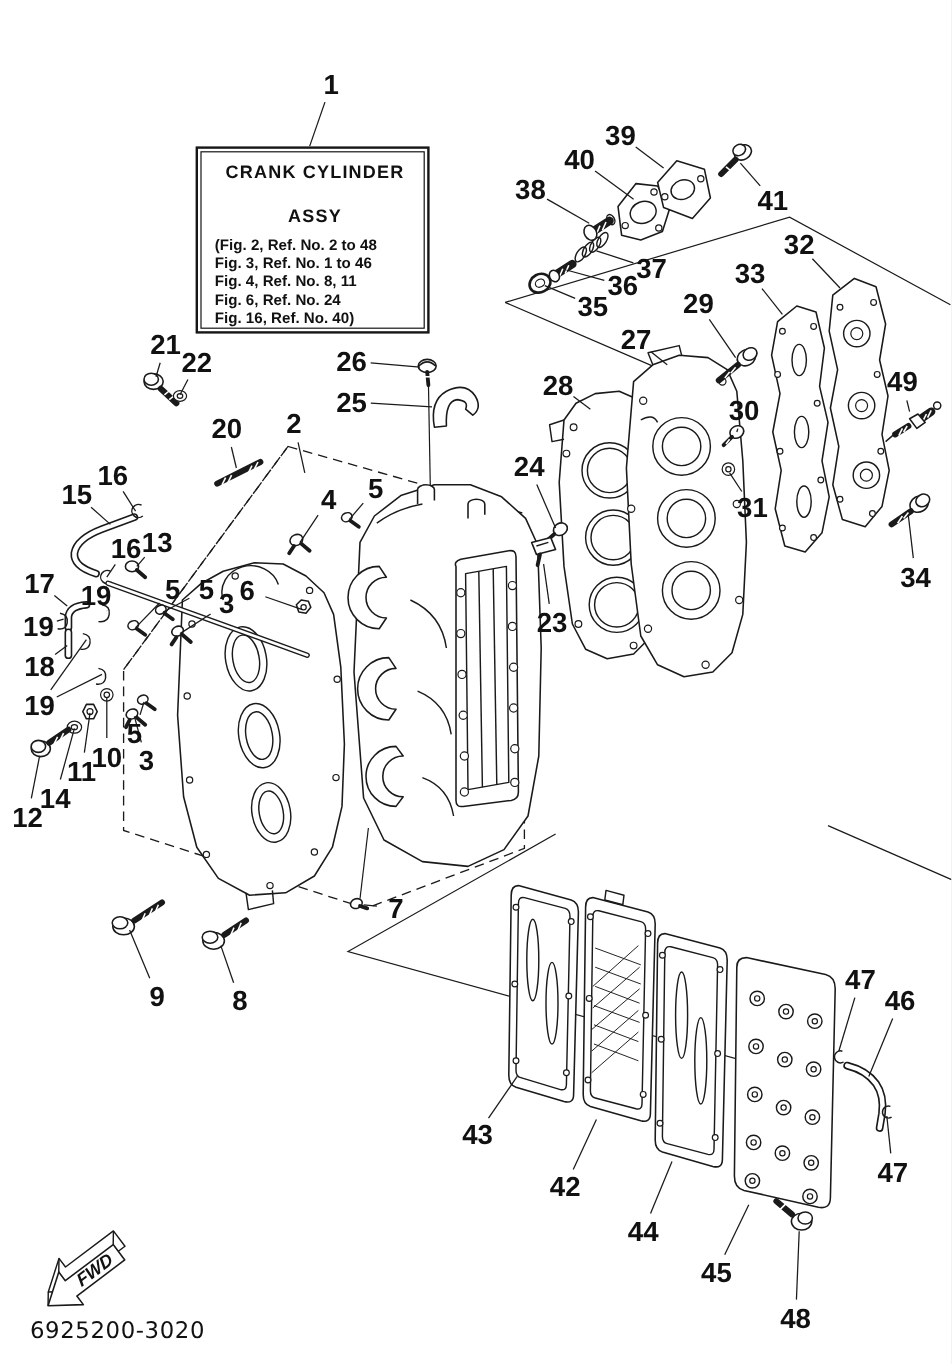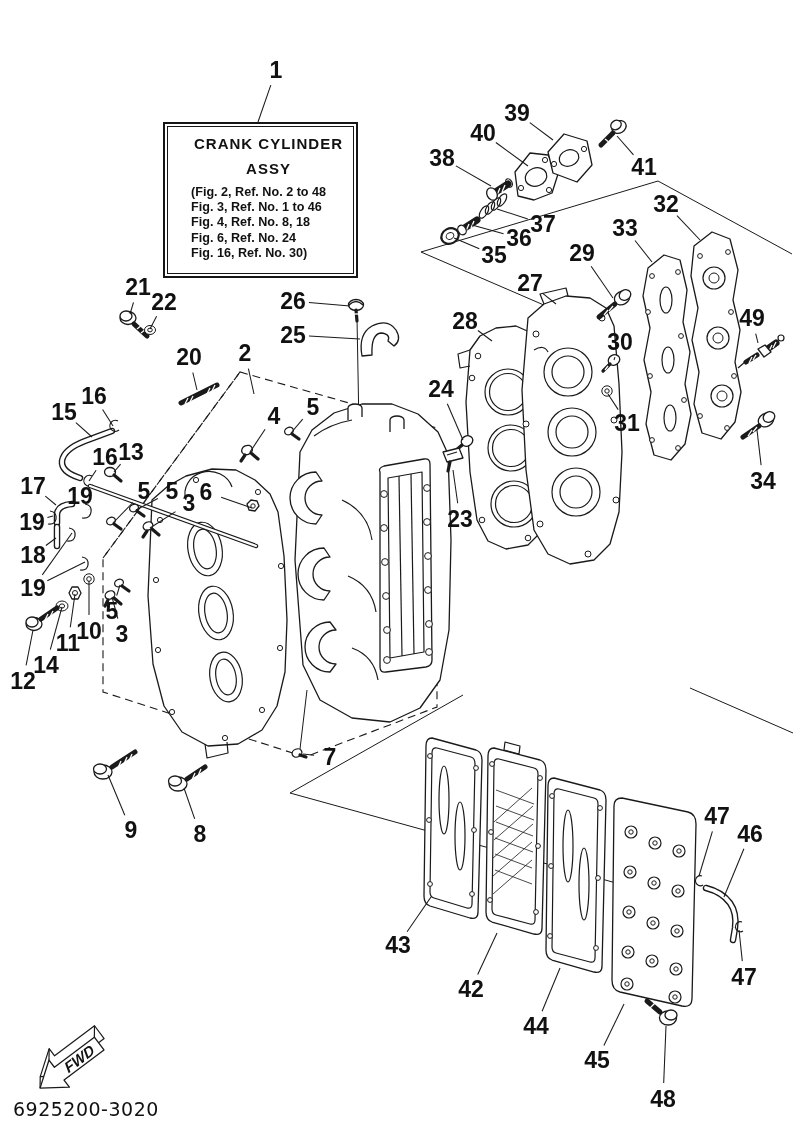--- a/index.html
+++ b/index.html
@@ -22,26 +22,26 @@
   .shaft7{stroke:#1a1a1a;stroke-width:7;fill:none;stroke-linecap:round;}
   .shaft3{stroke:#1a1a1a;stroke-width:3.2;fill:none;stroke-linecap:round;}
   .tick{stroke:#ffffff;stroke-width:1.3;fill:none;}
   .leader{stroke:#1a1a1a;stroke-width:1.05;}
   .callout{font:700 23px "Liberation Sans",sans-serif;fill:#111111;}
   .mesh{stroke:#1a1a1a;stroke-width:.8;fill:none;}
   
   .assy-box{position:absolute;left:163px;top:122px;width:195px;height:156px;
             border:2px solid #161616;box-sizing:border-box;background:#ffffff;}
   .assy-inner{position:absolute;left:2px;top:2px;right:2px;bottom:2px;
-              border:1px solid #161616;padding:8px 0 0 16px;box-sizing:border-box;}
+              border:1px solid #161616;padding:8px 0 0 4px;box-sizing:border-box;}
   .assy-title{font-size:15px;font-weight:700;text-align:center;letter-spacing:1px;color:#111;}
-  .assy-title2{font-size:15px;font-weight:700;text-align:center;letter-spacing:1px;color:#111;margin-top:8px;}
+  .assy-title2{font-size:15px;font-weight:700;text-align:center;letter-spacing:1px;color:#111;margin-top:20px;}
   .assy-refs{margin-top:8px;padding-left:7px;}
   .assy-refs div{font-size:12.6px;font-weight:700;line-height:15.2px;color:#111;white-space:nowrap;}
-  .drawing-number{position:absolute;left:13px;top:1098px;font-family:"DejaVu Sans",sans-serif;
+  .drawing-number{position:absolute;left:25px;top:1098px;font-family:"DejaVu Sans",sans-serif;
                   font-size:19px;color:#111;letter-spacing:.5px;}
 </style>
 </head>
 <body>
 
 <div class="stage">
 
 <svg id="diagram" width="793" height="1137" viewBox="0 0 793 1137">
 
   <g>
@@ -630,22 +630,22 @@
       </g>
 </svg>
 
 <div class="assy-box">
   <div class="assy-inner">
     <div class="assy-title">CRANK CYLINDER</div>
     <div class="assy-title2">ASSY</div>
     <div class="assy-refs">
       <div>(Fig. 2, Ref. No. 2 to 48</div>
       <div>Fig. 3, Ref. No. 1 to 46</div>
-      <div>Fig. 4, Ref. No. 8, 18</div>
+      <div>Fig. 4, Ref. No. 8, 11</div>
       <div>Fig. 6, Ref. No. 24</div>
-      <div>Fig. 16, Ref. No. 30)</div>
+      <div>Fig. 16, Ref. No. 40)</div>
     </div>
   </div>
 </div>
 
 <div class="drawing-number">6925200-3020</div>
 
 </div>
 
 </body></html>

